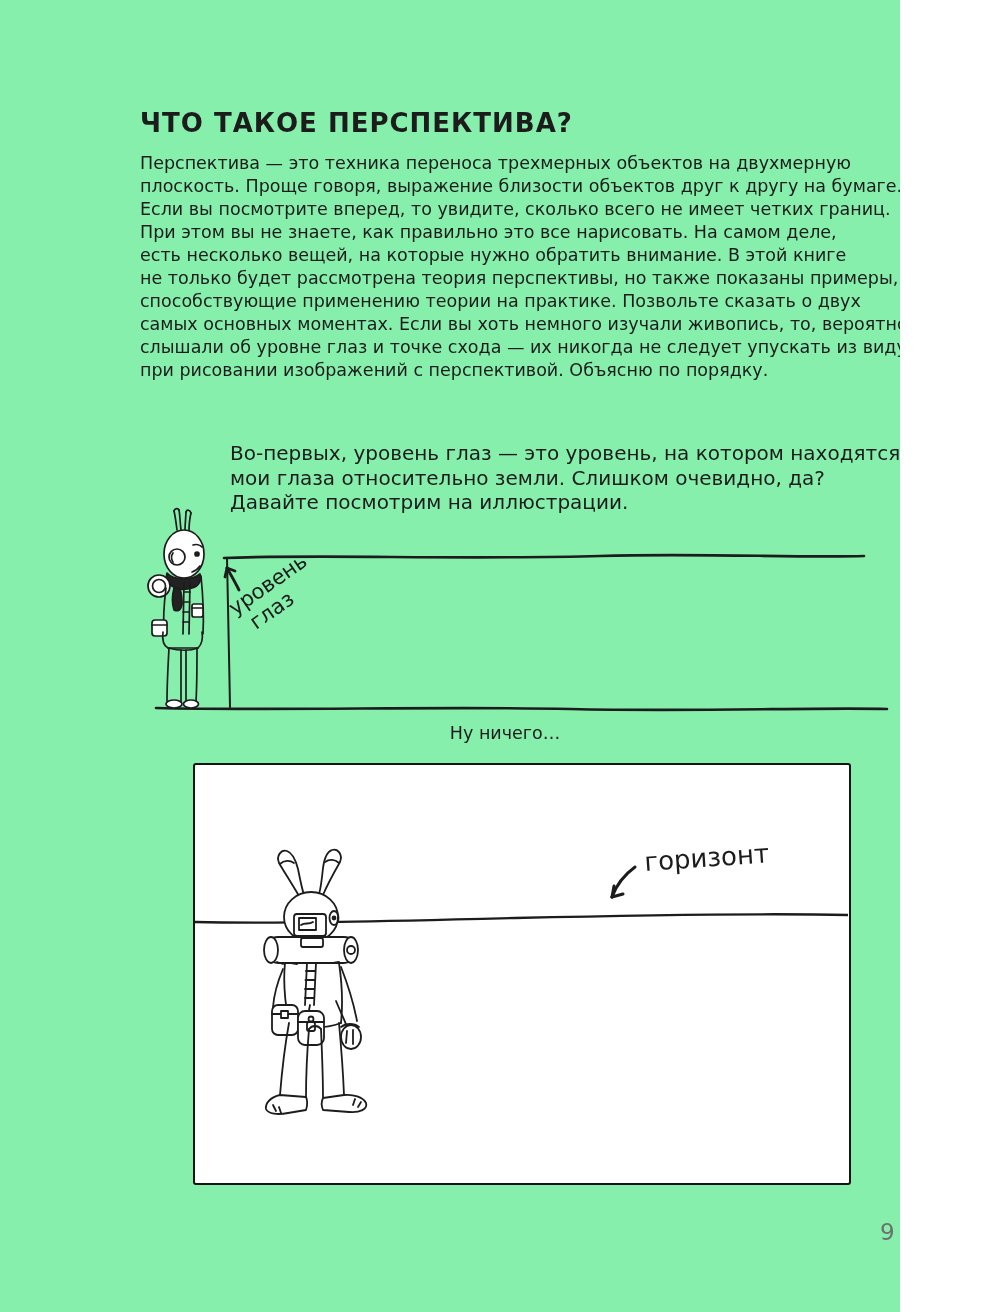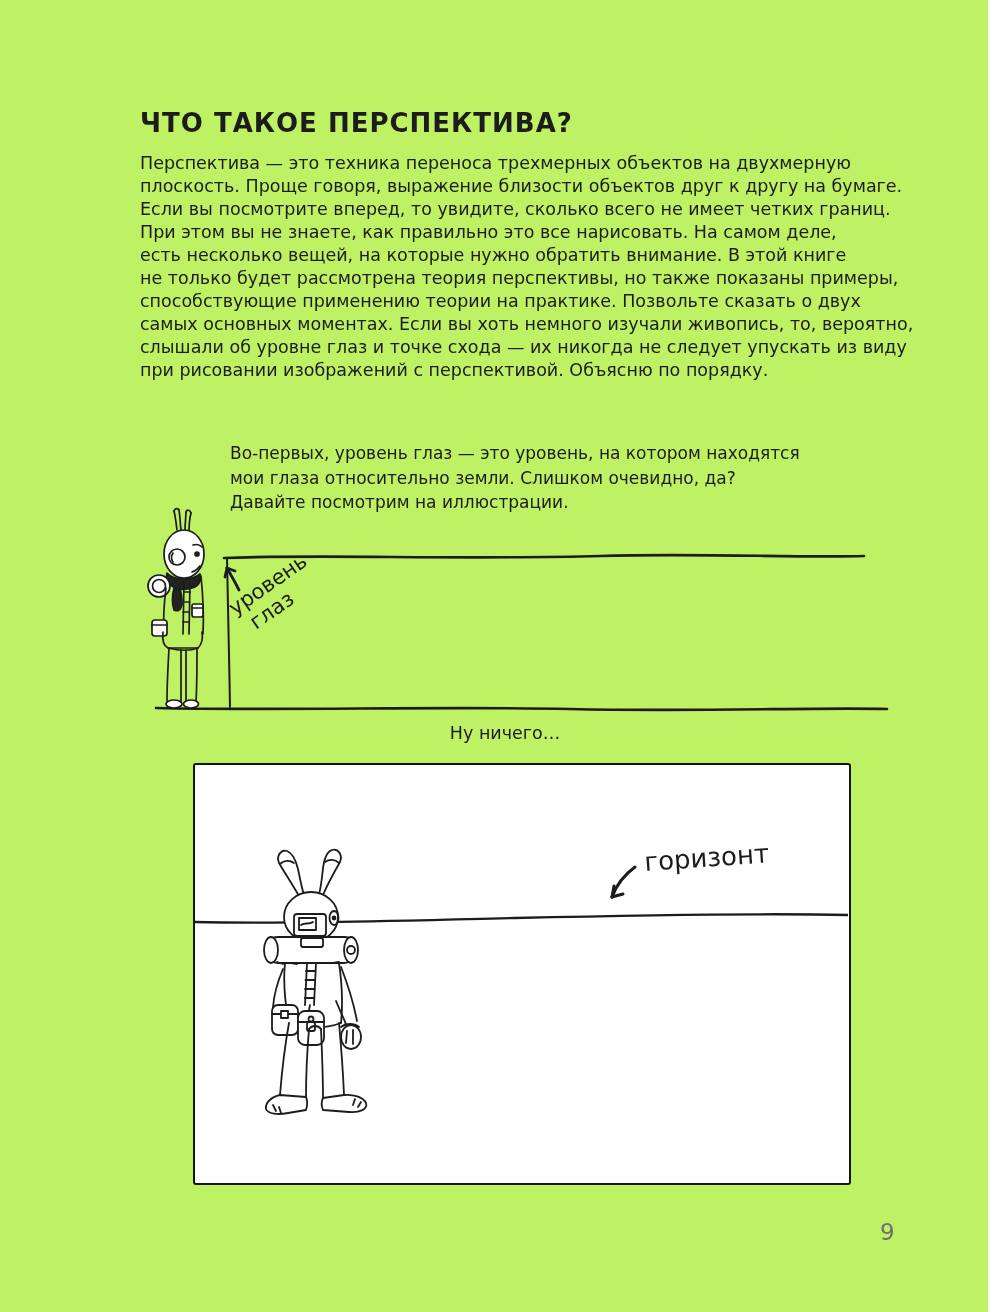--- a/index.html
+++ b/index.html
@@ -1,20 +1,20 @@
 <!DOCTYPE html>
 <html lang="ru"><head>
 <meta charset="utf-8">
 <style>
   html,body{margin:0;padding:0;background:#ffffff;}
   .page{
     position:relative;
-    width:988px;
+    width:900px;
     height:1312px;
-    background:#bef264;
+    background:#86efac;
     font-family:"DejaVu Sans", sans-serif;
     color:#1c1c1c;
     overflow:hidden;
   }
   .title{
     position:absolute;
     left:140px;
     top:108px;
     margin:0;
     font-size:26px;
@@ -27,21 +27,21 @@
     left:140px;
     top:152px;
     font-size:17.5px;
     line-height:23px;
     white-space:pre;
   }
   .note{
     position:absolute;
     left:230px;
     top:441px;
-    font-size:17px;
+    font-size:20px;
     line-height:24.5px;
     white-space:pre;
   }
   .illus1{
     position:absolute;
     left:140px;
     top:504px;
   }
   .interlude{
     position:absolute;

